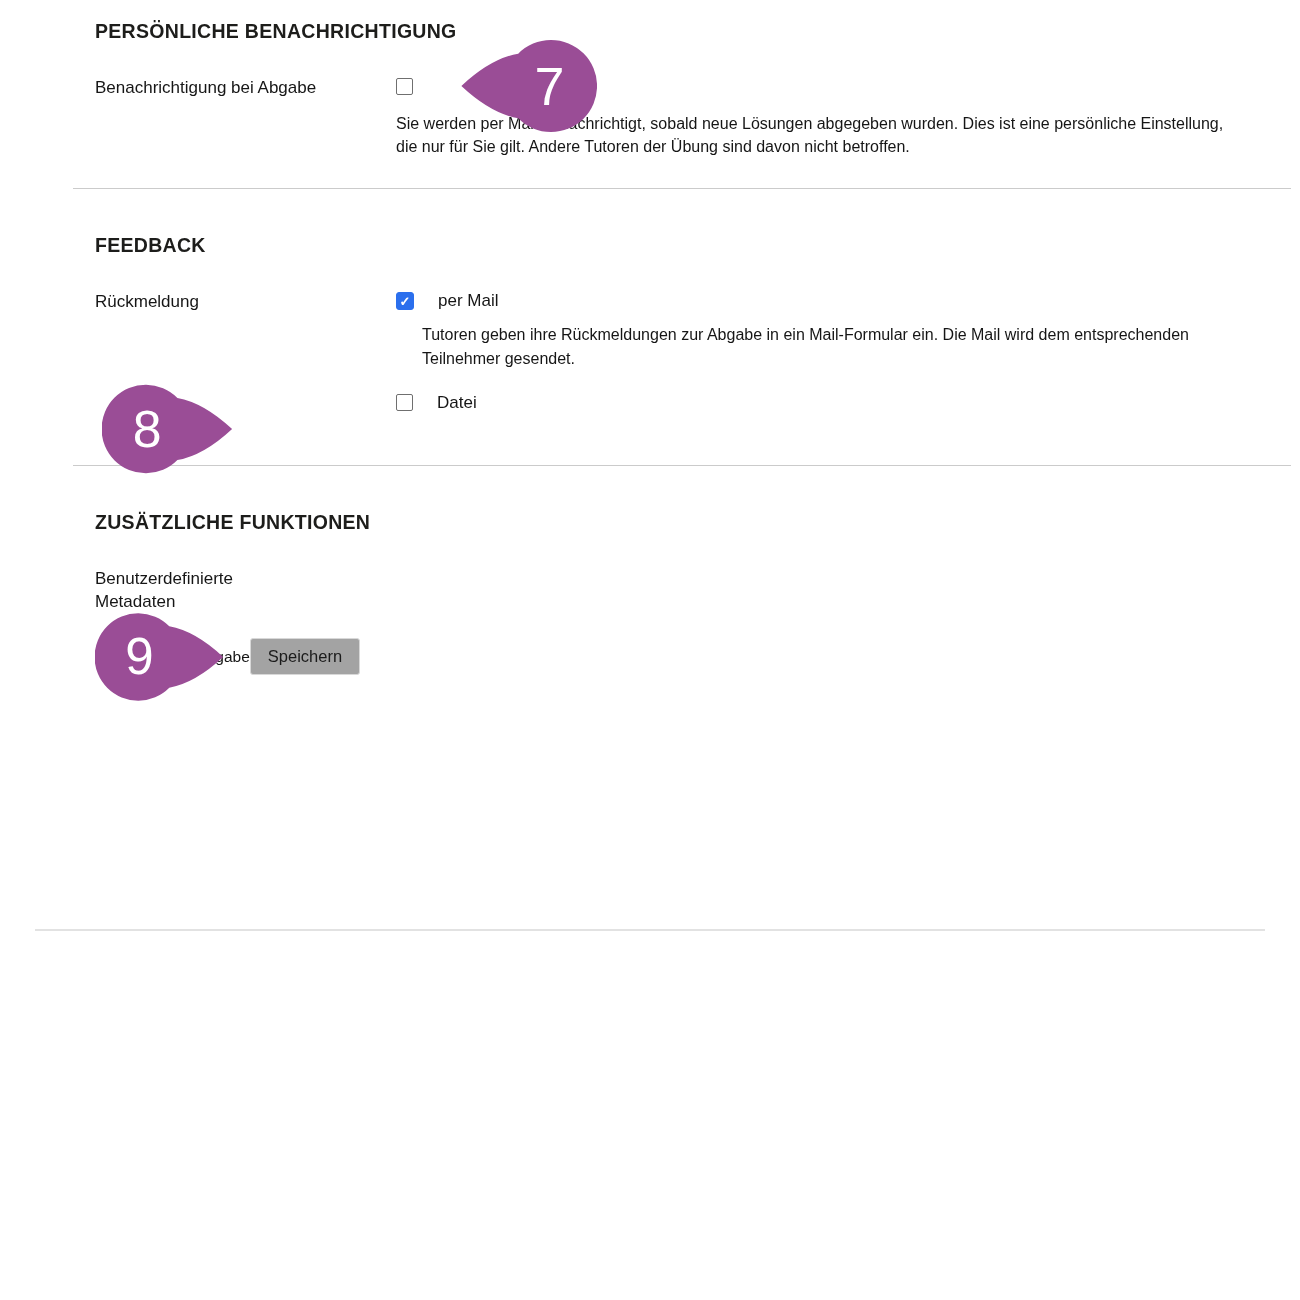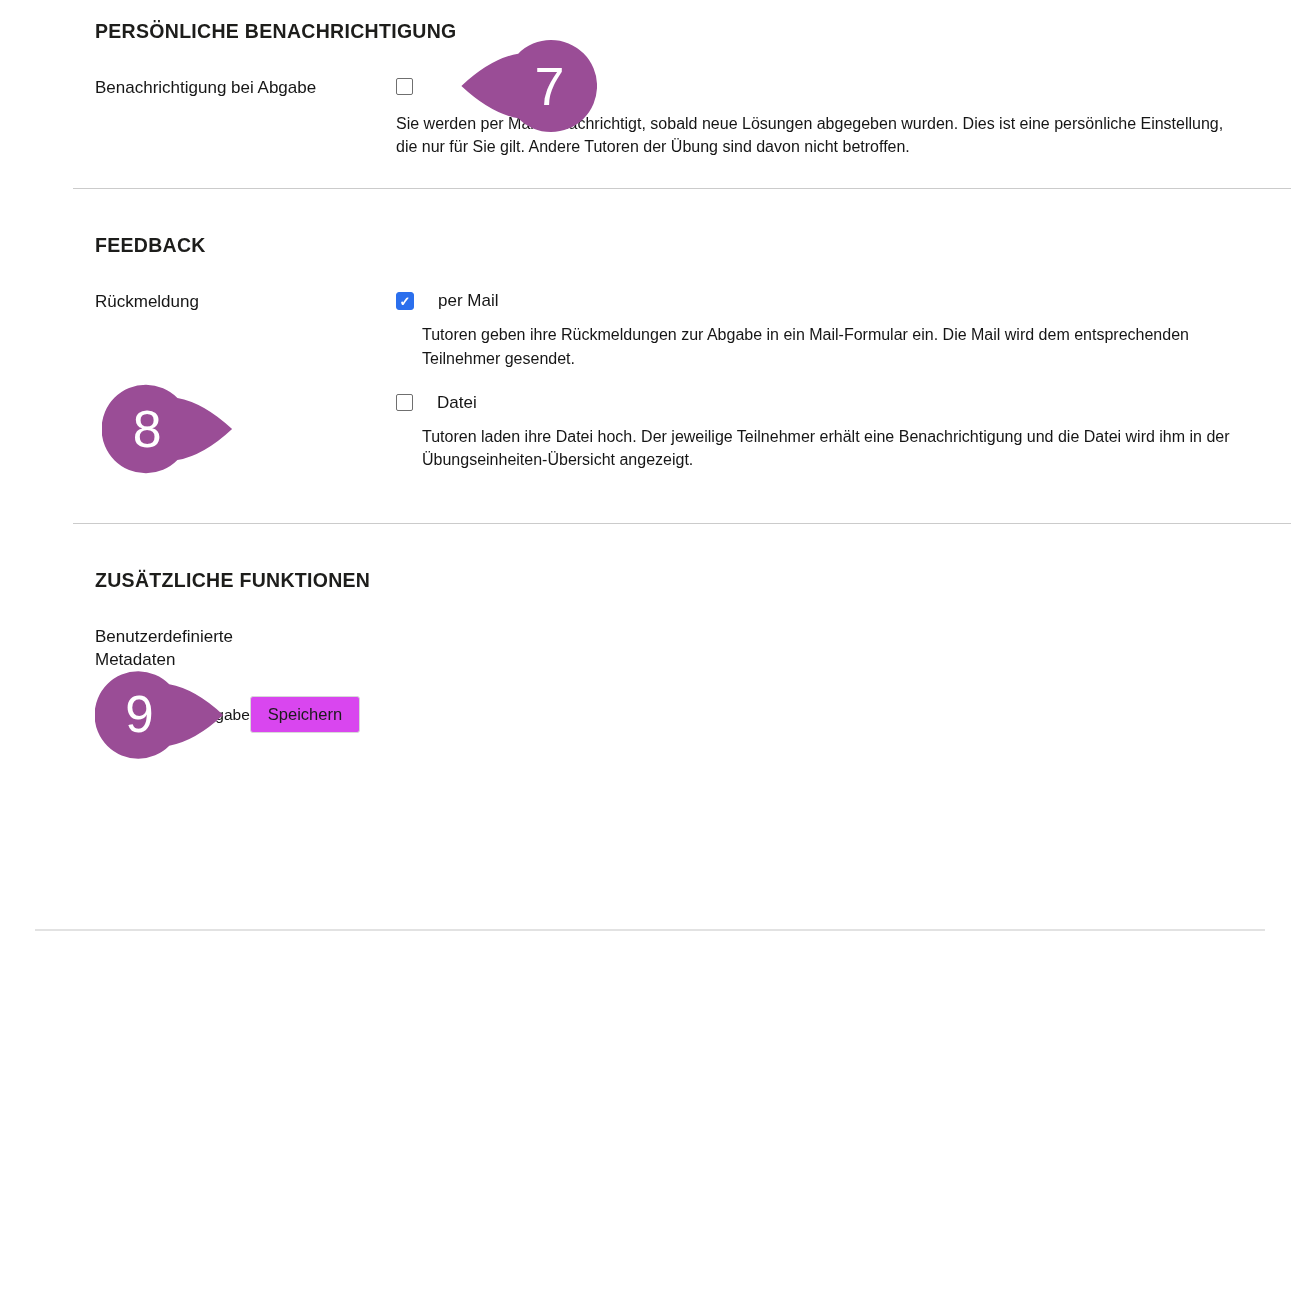--- a/index.html
+++ b/index.html
@@ -59,21 +59,21 @@
   .footer-row {
     display:flex; justify-content:flex-start; align-items:flex-start;
     margin-top:24px;
   }
   .required-note { font-size:15.5px; color:#161616; padding-top:10px; }
   .required-star { color:#e0366b; margin-right:4px; }
   .save-wrap { position:relative; margin-right:-10px; }
   .save-button {
     font-family:"Liberation Sans", sans-serif;
     font-size:16.5px; color:#1b1b1b;
-    background:#d946ef; border:1px solid #d8d8d8; border-radius:3px;
+    background:#a3a3a3; border:1px solid #d8d8d8; border-radius:3px;
     padding:8px 17px; cursor:pointer;
   }
   .bottom-divider {
     position:absolute; left:35px; top:929px; width:1230px;
     border:none; border-top:2px solid #e2e2e2;
   }
 
   .marker { position:absolute; z-index:5; pointer-events:none; }
   .marker svg { display:block; }
   .marker-7 { left:63px; top:-39px; }          
@@ -136,21 +136,20 @@
               <span class="option-label">per Mail</span>
             </div>
             <div class="desc">Tutoren geben ihre Rückmeldungen zur Abgabe in ein Mail-Formular ein. Die Mail wird dem entsprechenden Teilnehmer gesendet.</div>
           </div>
 
           <div class="option">
             <div class="option-head">
               <span class="checkbox"></span>
               <span class="option-label">Datei</span>
             </div>
-            <div class="desc">Tutoren laden ihre Datei hoch. Der jeweilige Teilnehmer erhält eine Benachrichtigung und die Datei wird ihm in der Übungseinheiten-Übersicht angezeigt.</div>
           </div>
 
 
         </div>
       </div>
     </div>
 
     <hr class="divider gap-before">
 
     <div class="section">

